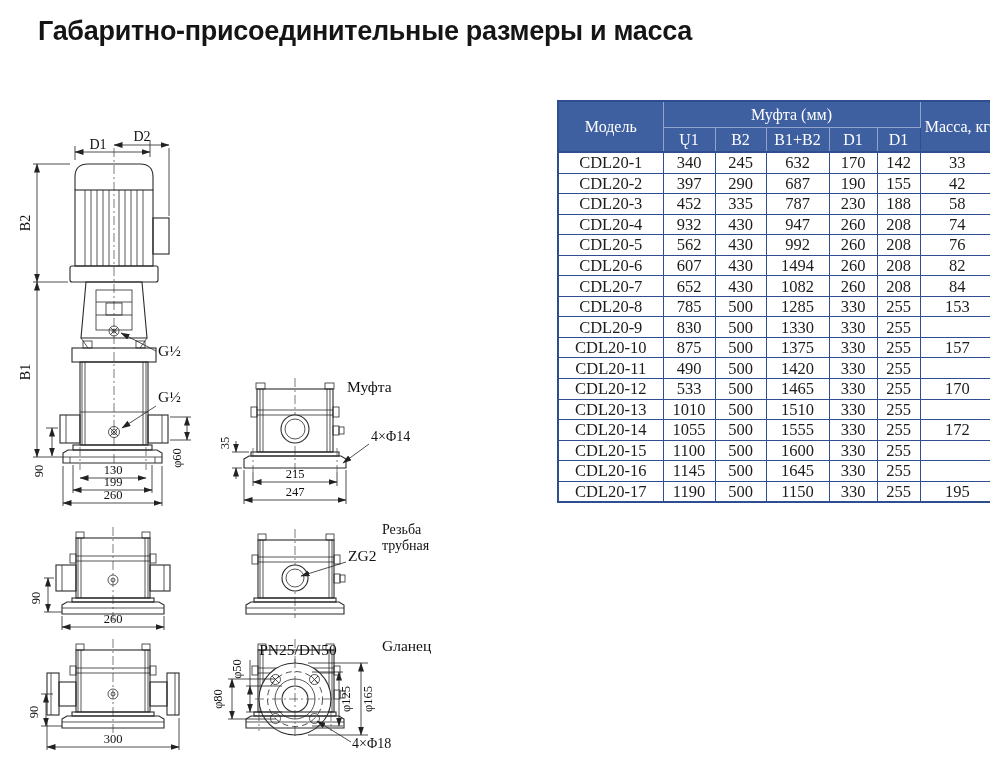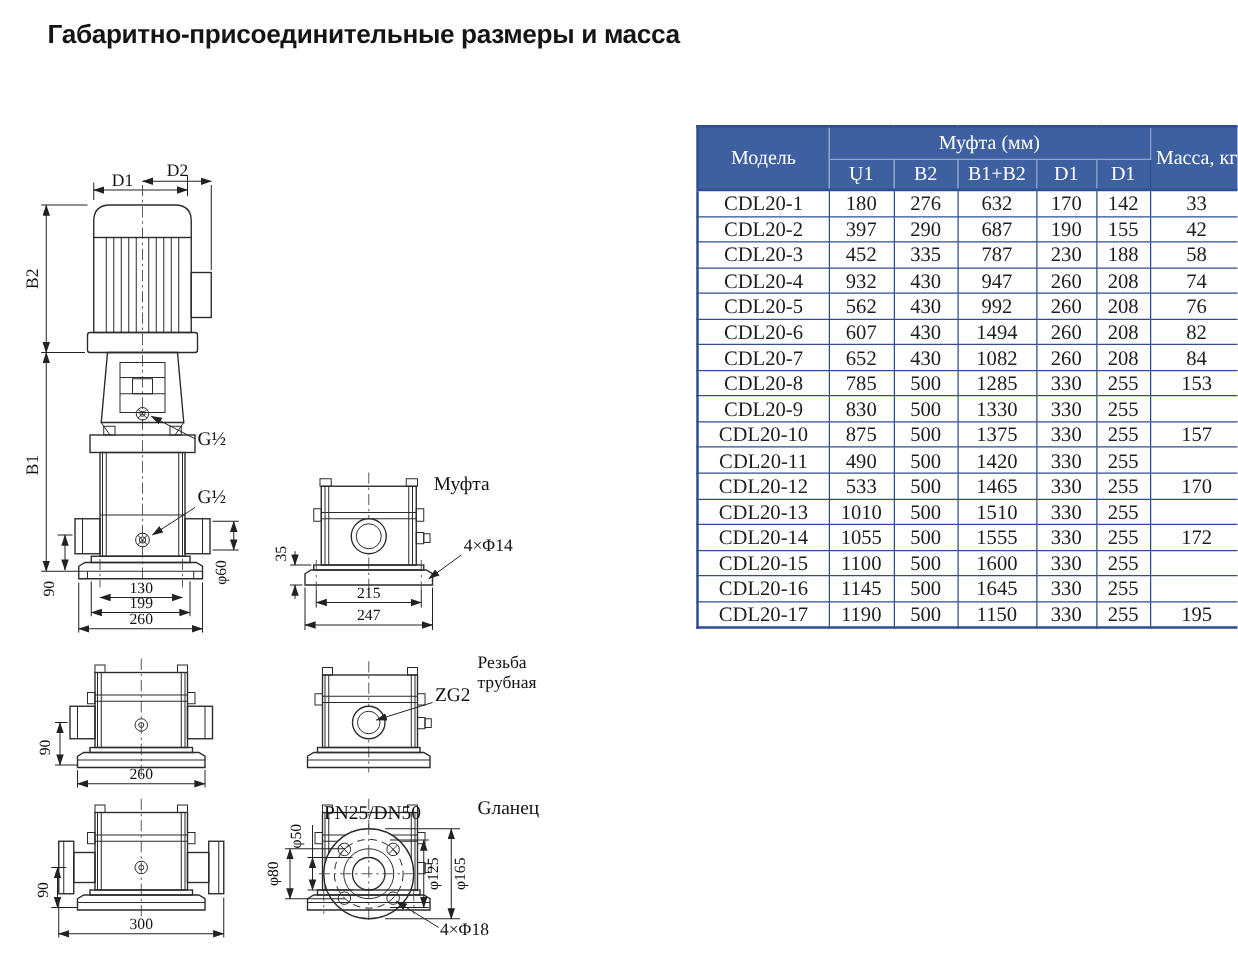--- a/index.html
+++ b/index.html
@@ -1,19 +1,19 @@
 <!DOCTYPE html>
 <html><head>
 <meta charset="utf-8">
 <style>
   html,body{margin:0;padding:0;background:#fff;}
   body{width:990px;height:764px;position:relative;overflow:hidden;
        font-family:"Liberation Serif",serif;}
   .page-title{position:absolute;left:38px;top:16px;font-family:"Liberation Sans",sans-serif;
-       font-weight:bold;font-size:21px;letter-spacing:-0.3px;color:#151515;text-align:center;}
+       font-weight:bold;font-size:27px;letter-spacing:-0.3px;color:#151515;text-align:center;}
   
   #drawings{position:absolute;left:0;top:0;width:500px;height:764px;}
   .ol{stroke:#2b2b2b;stroke-width:1.1;fill:none;}
   .th{stroke:#2b2b2b;stroke-width:0.8;fill:none;}
   .dim{stroke:#222;stroke-width:0.8;fill:none;}
   .cl{stroke:#444;stroke-width:0.7;fill:none;stroke-dasharray:9 3 2 3;}
   .bc{stroke:#222;stroke-width:0.8;fill:none;stroke-dasharray:6 4;}
   .wf{fill:#fff;}
   text.t12{font:12.5px "Liberation Serif",serif;fill:#111;}
   text.t14{font:14px "Liberation Serif",serif;fill:#111;}
@@ -292,22 +292,22 @@
       <th>Ų1</th>
       <th>B2</th>
       <th>B1+B2</th>
       <th>D1</th>
       <th>D1</th>
     </tr>
   </thead>
   <tbody>
     <tr>
         <td>CDL20-1</td>
-        <td>180</td>
-        <td>276</td>
+        <td>340</td>
+        <td>245</td>
         <td>632</td>
         <td>170</td>
         <td>142</td>
         <td>33</td>
       </tr>
     <tr>
         <td>CDL20-2</td>
         <td>397</td>
         <td>290</td>
         <td>687</td>

